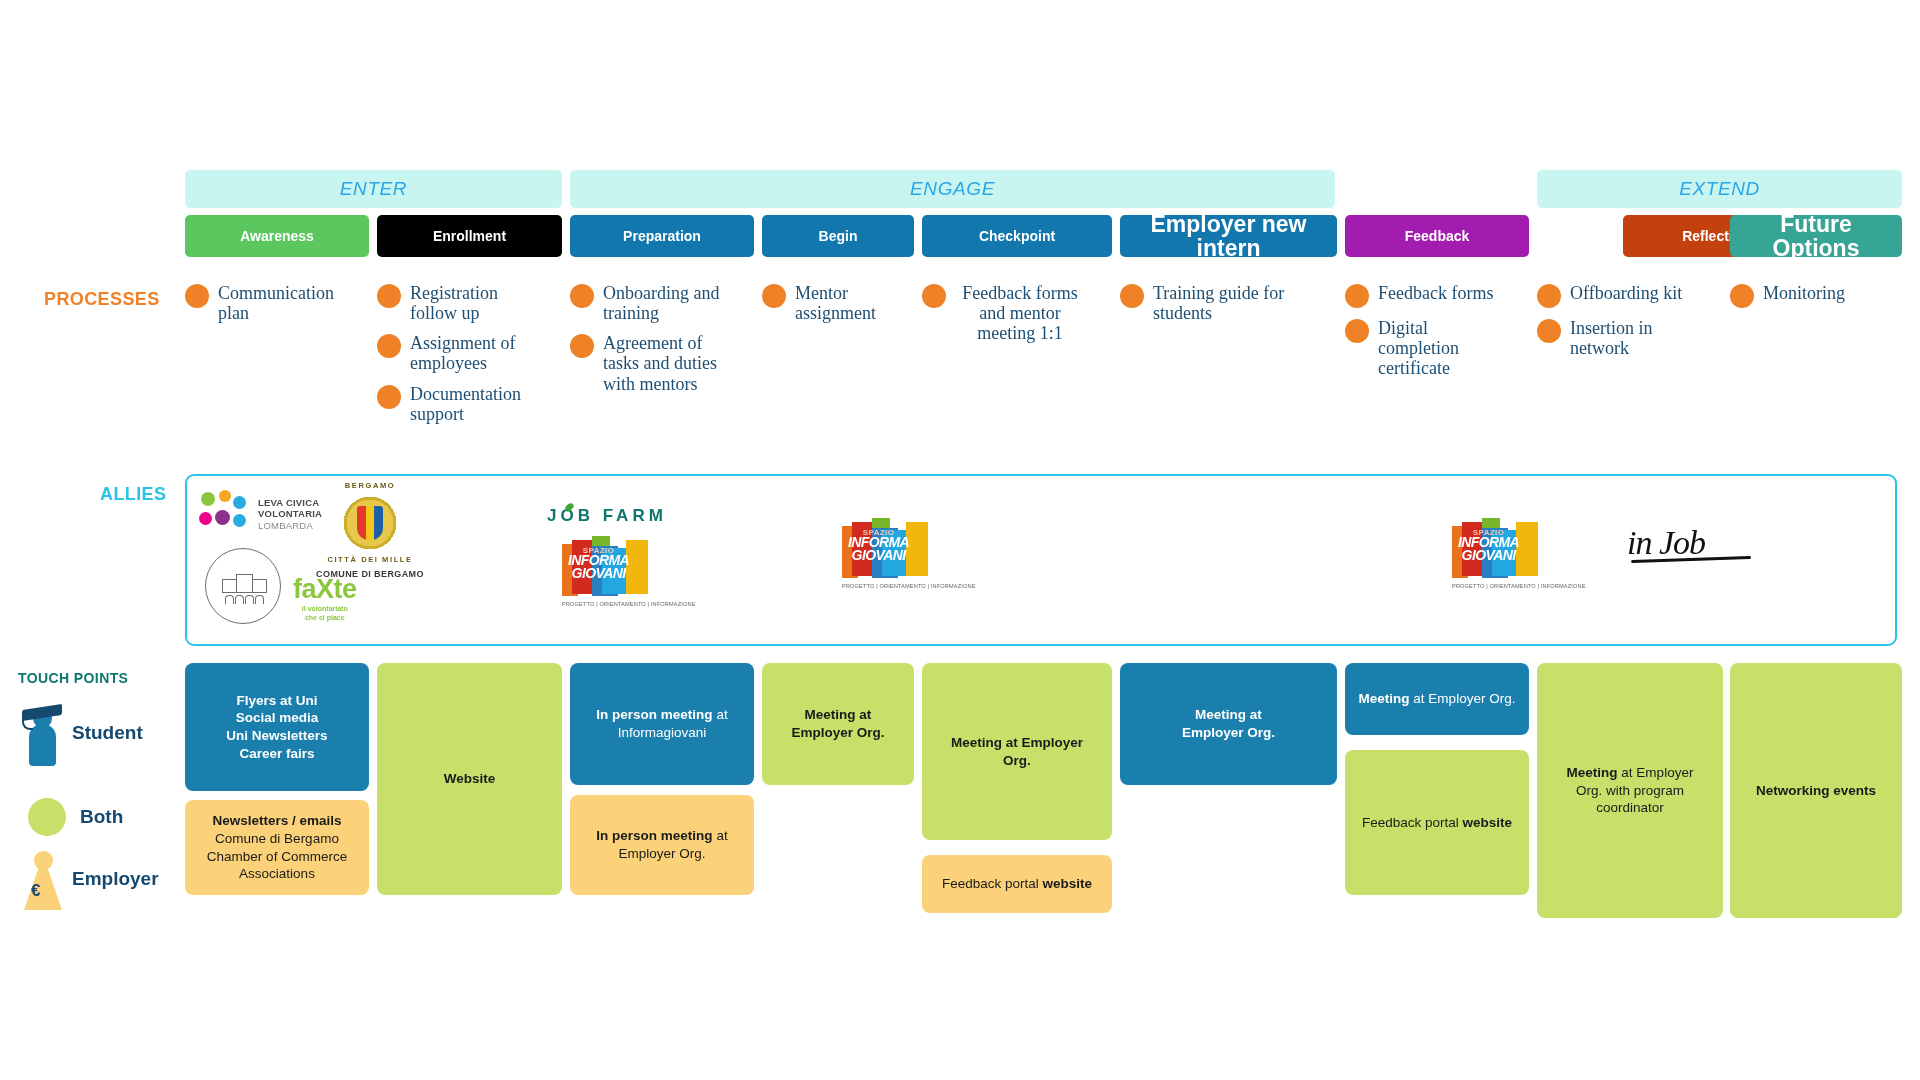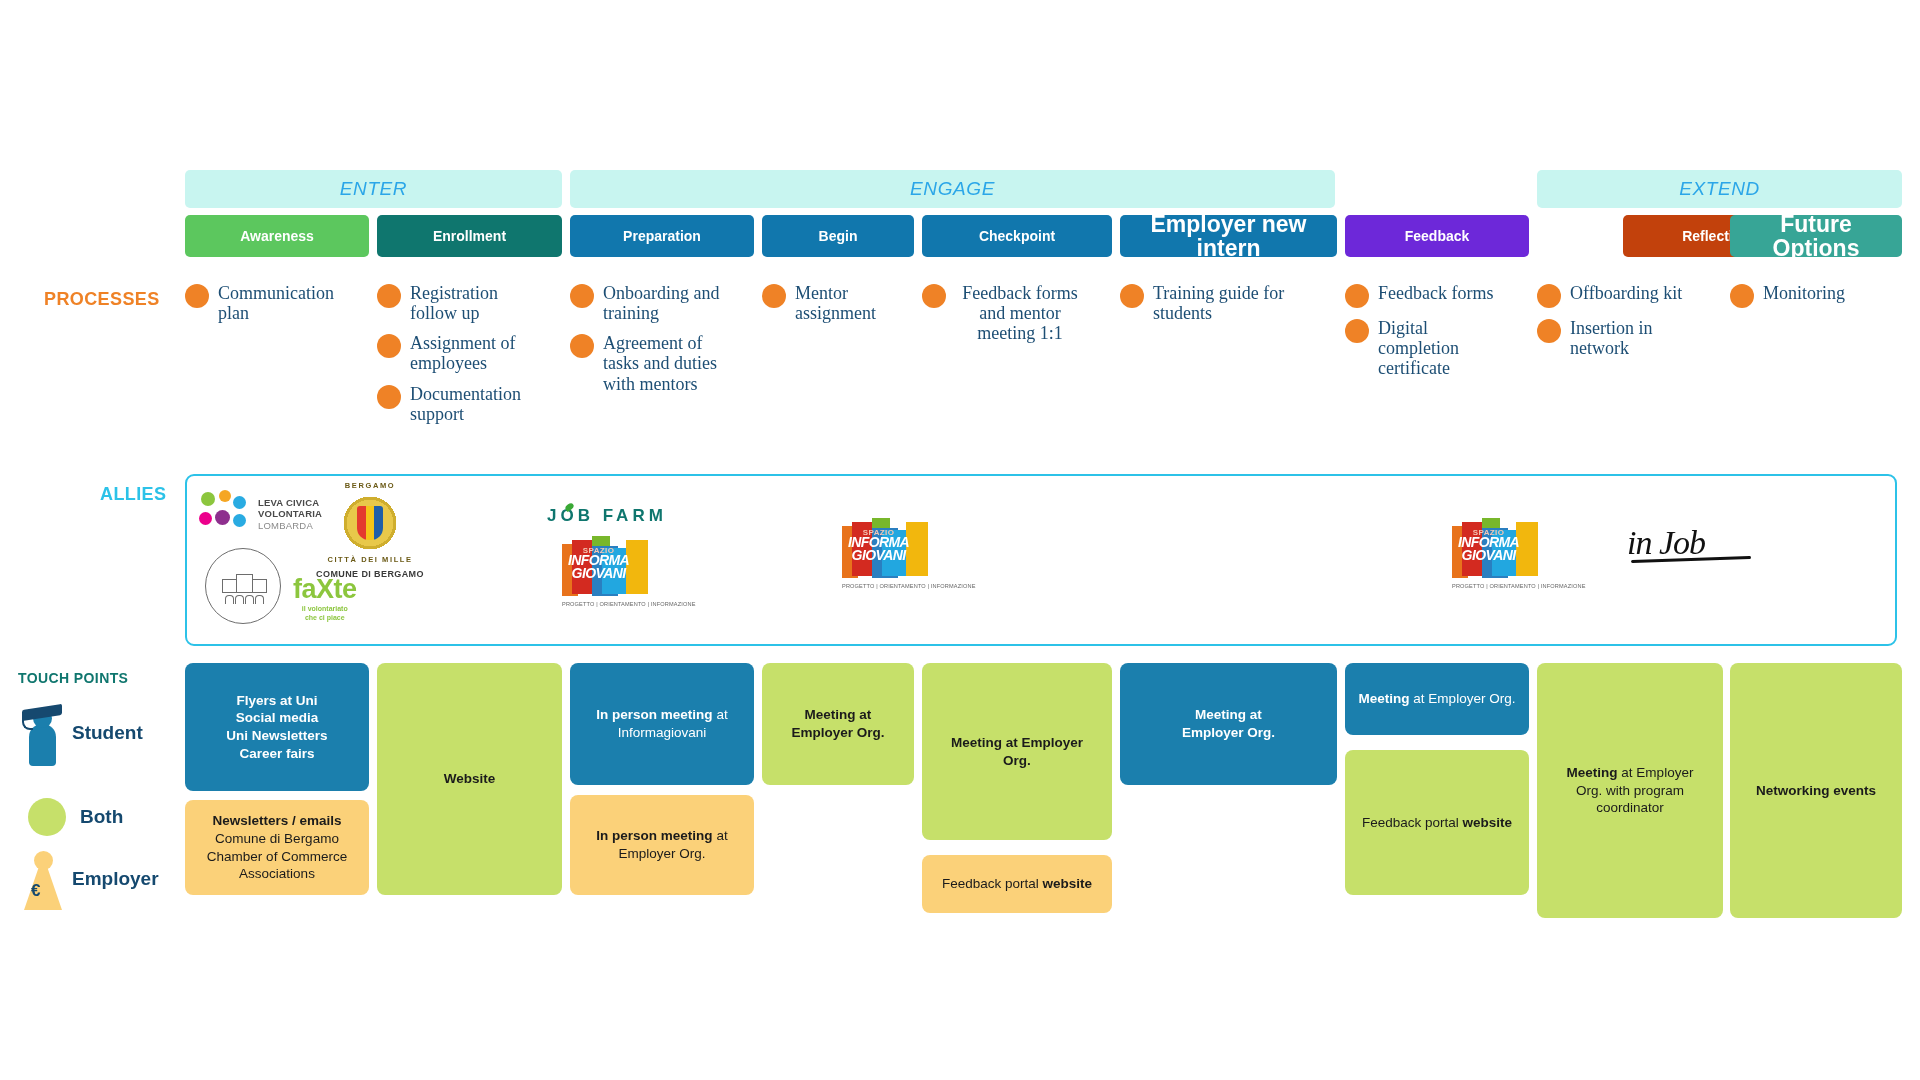--- a/index.html
+++ b/index.html
@@ -183,26 +183,26 @@
   <div class="row-label" id="lbl-allies">ALLIES</div>
   <div class="row-label" id="lbl-touch">TOUCH POINTS</div>
 
   <div id="phase-band">
       <div class="phase" style="left: 185px; top: 170px; width: 377px;">ENTER</div>
       <div class="phase" style="left: 570px; top: 170px; width: 765px;">ENGAGE</div>
       <div class="phase" style="left: 1537px; top: 170px; width: 365px;">EXTEND</div>
     </div>
   <div id="proc-head-band">
       <div class="proc-head sm" style="left: 185px; top: 215px; width: 184px; background: rgb(92, 199, 94);">Awareness</div>
-      <div class="proc-head sm" style="left: 377px; top: 215px; width: 185px; background: #0f766e;">Enrollment</div>
+      <div class="proc-head sm" style="left: 377px; top: 215px; width: 185px; background: #000000;">Enrollment</div>
       <div class="proc-head sm" style="left: 570px; top: 215px; width: 184px; background: rgb(17, 119, 173);">Preparation</div>
       <div class="proc-head sm" style="left: 762px; top: 215px; width: 152px; background: rgb(17, 119, 173);">Begin</div>
       <div class="proc-head sm" style="left: 922px; top: 215px; width: 190px; background: rgb(17, 119, 173);">Checkpoint</div>
       <div class="proc-head lg" style="left: 1120px; top: 215px; width: 217px; background: rgb(17, 119, 173);">Employer new intern</div>
-      <div class="proc-head sm" style="left: 1345px; top: 215px; width: 184px; background: #6d28d9;">Feedback</div>
+      <div class="proc-head sm" style="left: 1345px; top: 215px; width: 184px; background: #a21caf;">Feedback</div>
       <div class="proc-head sm" style="left: 1623px; top: 215px; width: 186px; background: #c2410c;">Reflection</div>
       <div class="proc-head lg" style="left: 1730px; top: 215px; width: 172px; background: rgb(55, 165, 150);">Future Options</div>
     </div>
   <div id="proc-body">
       <div class="proc-col" style="left: 185px; width: 184px;">
         <div class="proc-item">
           <div class="dot"></div>
           <div class="proc-text" style="width: 140px;">Communication plan</div>
         </div>
       </div>

